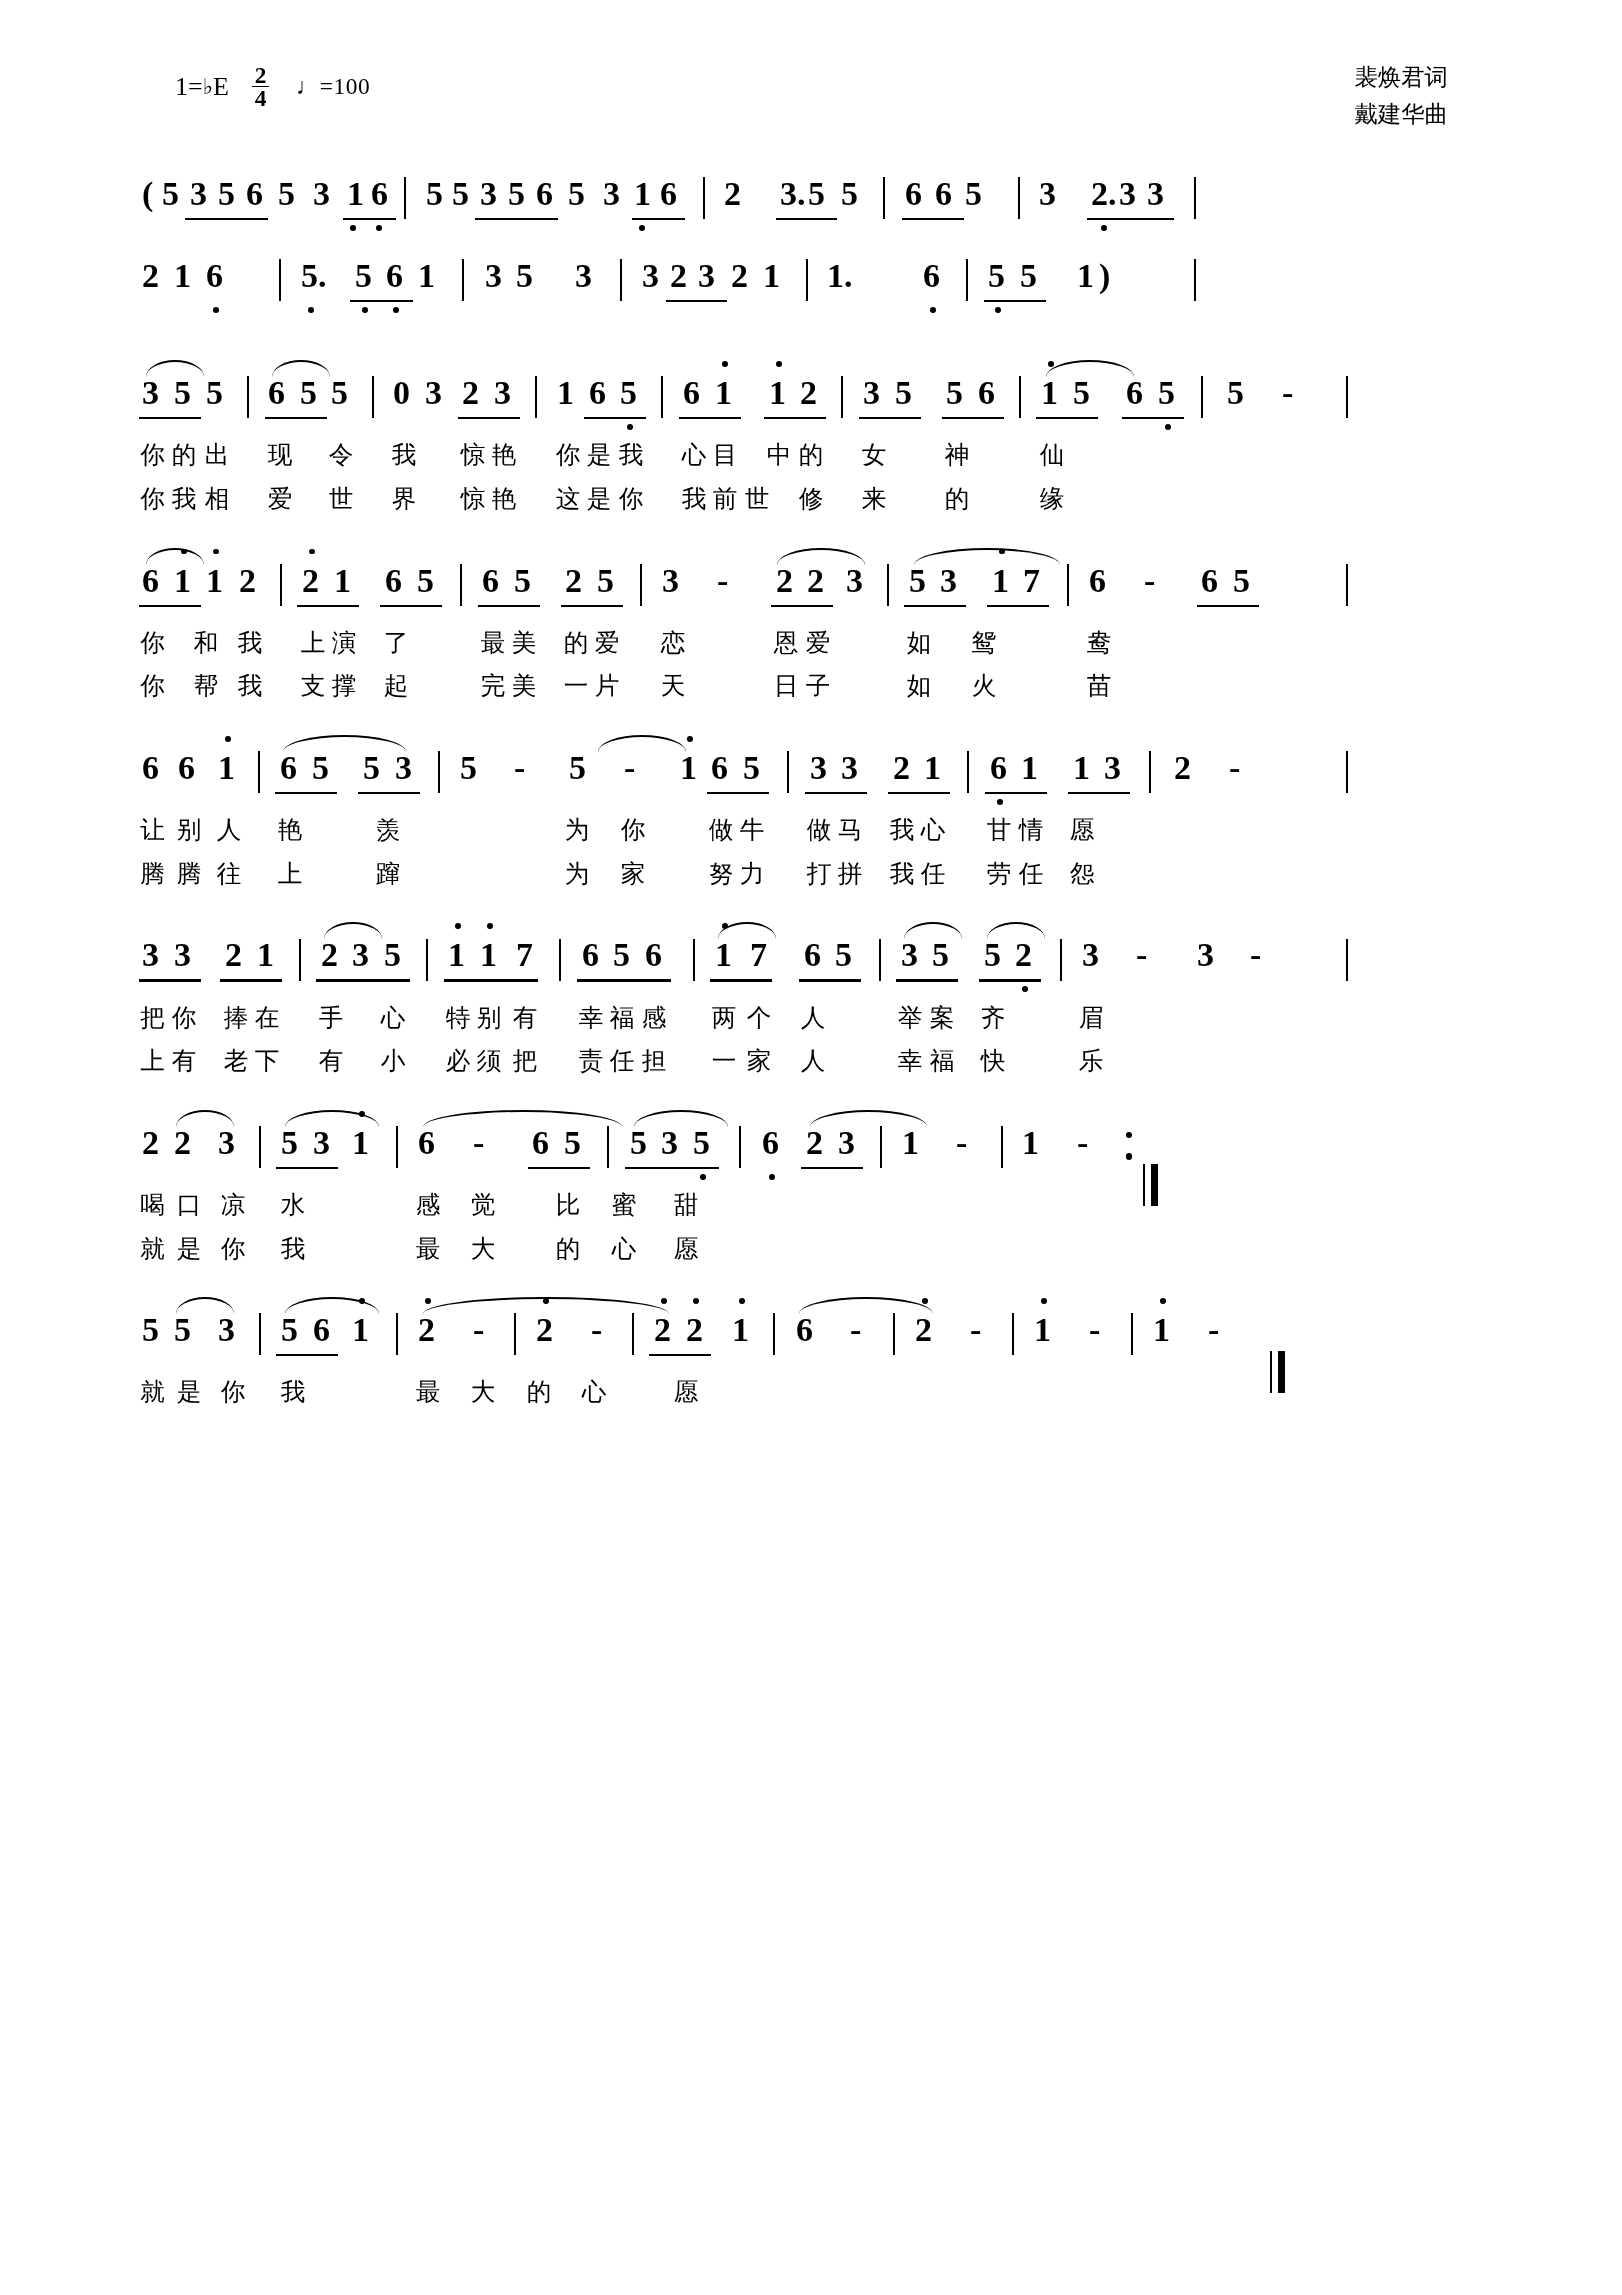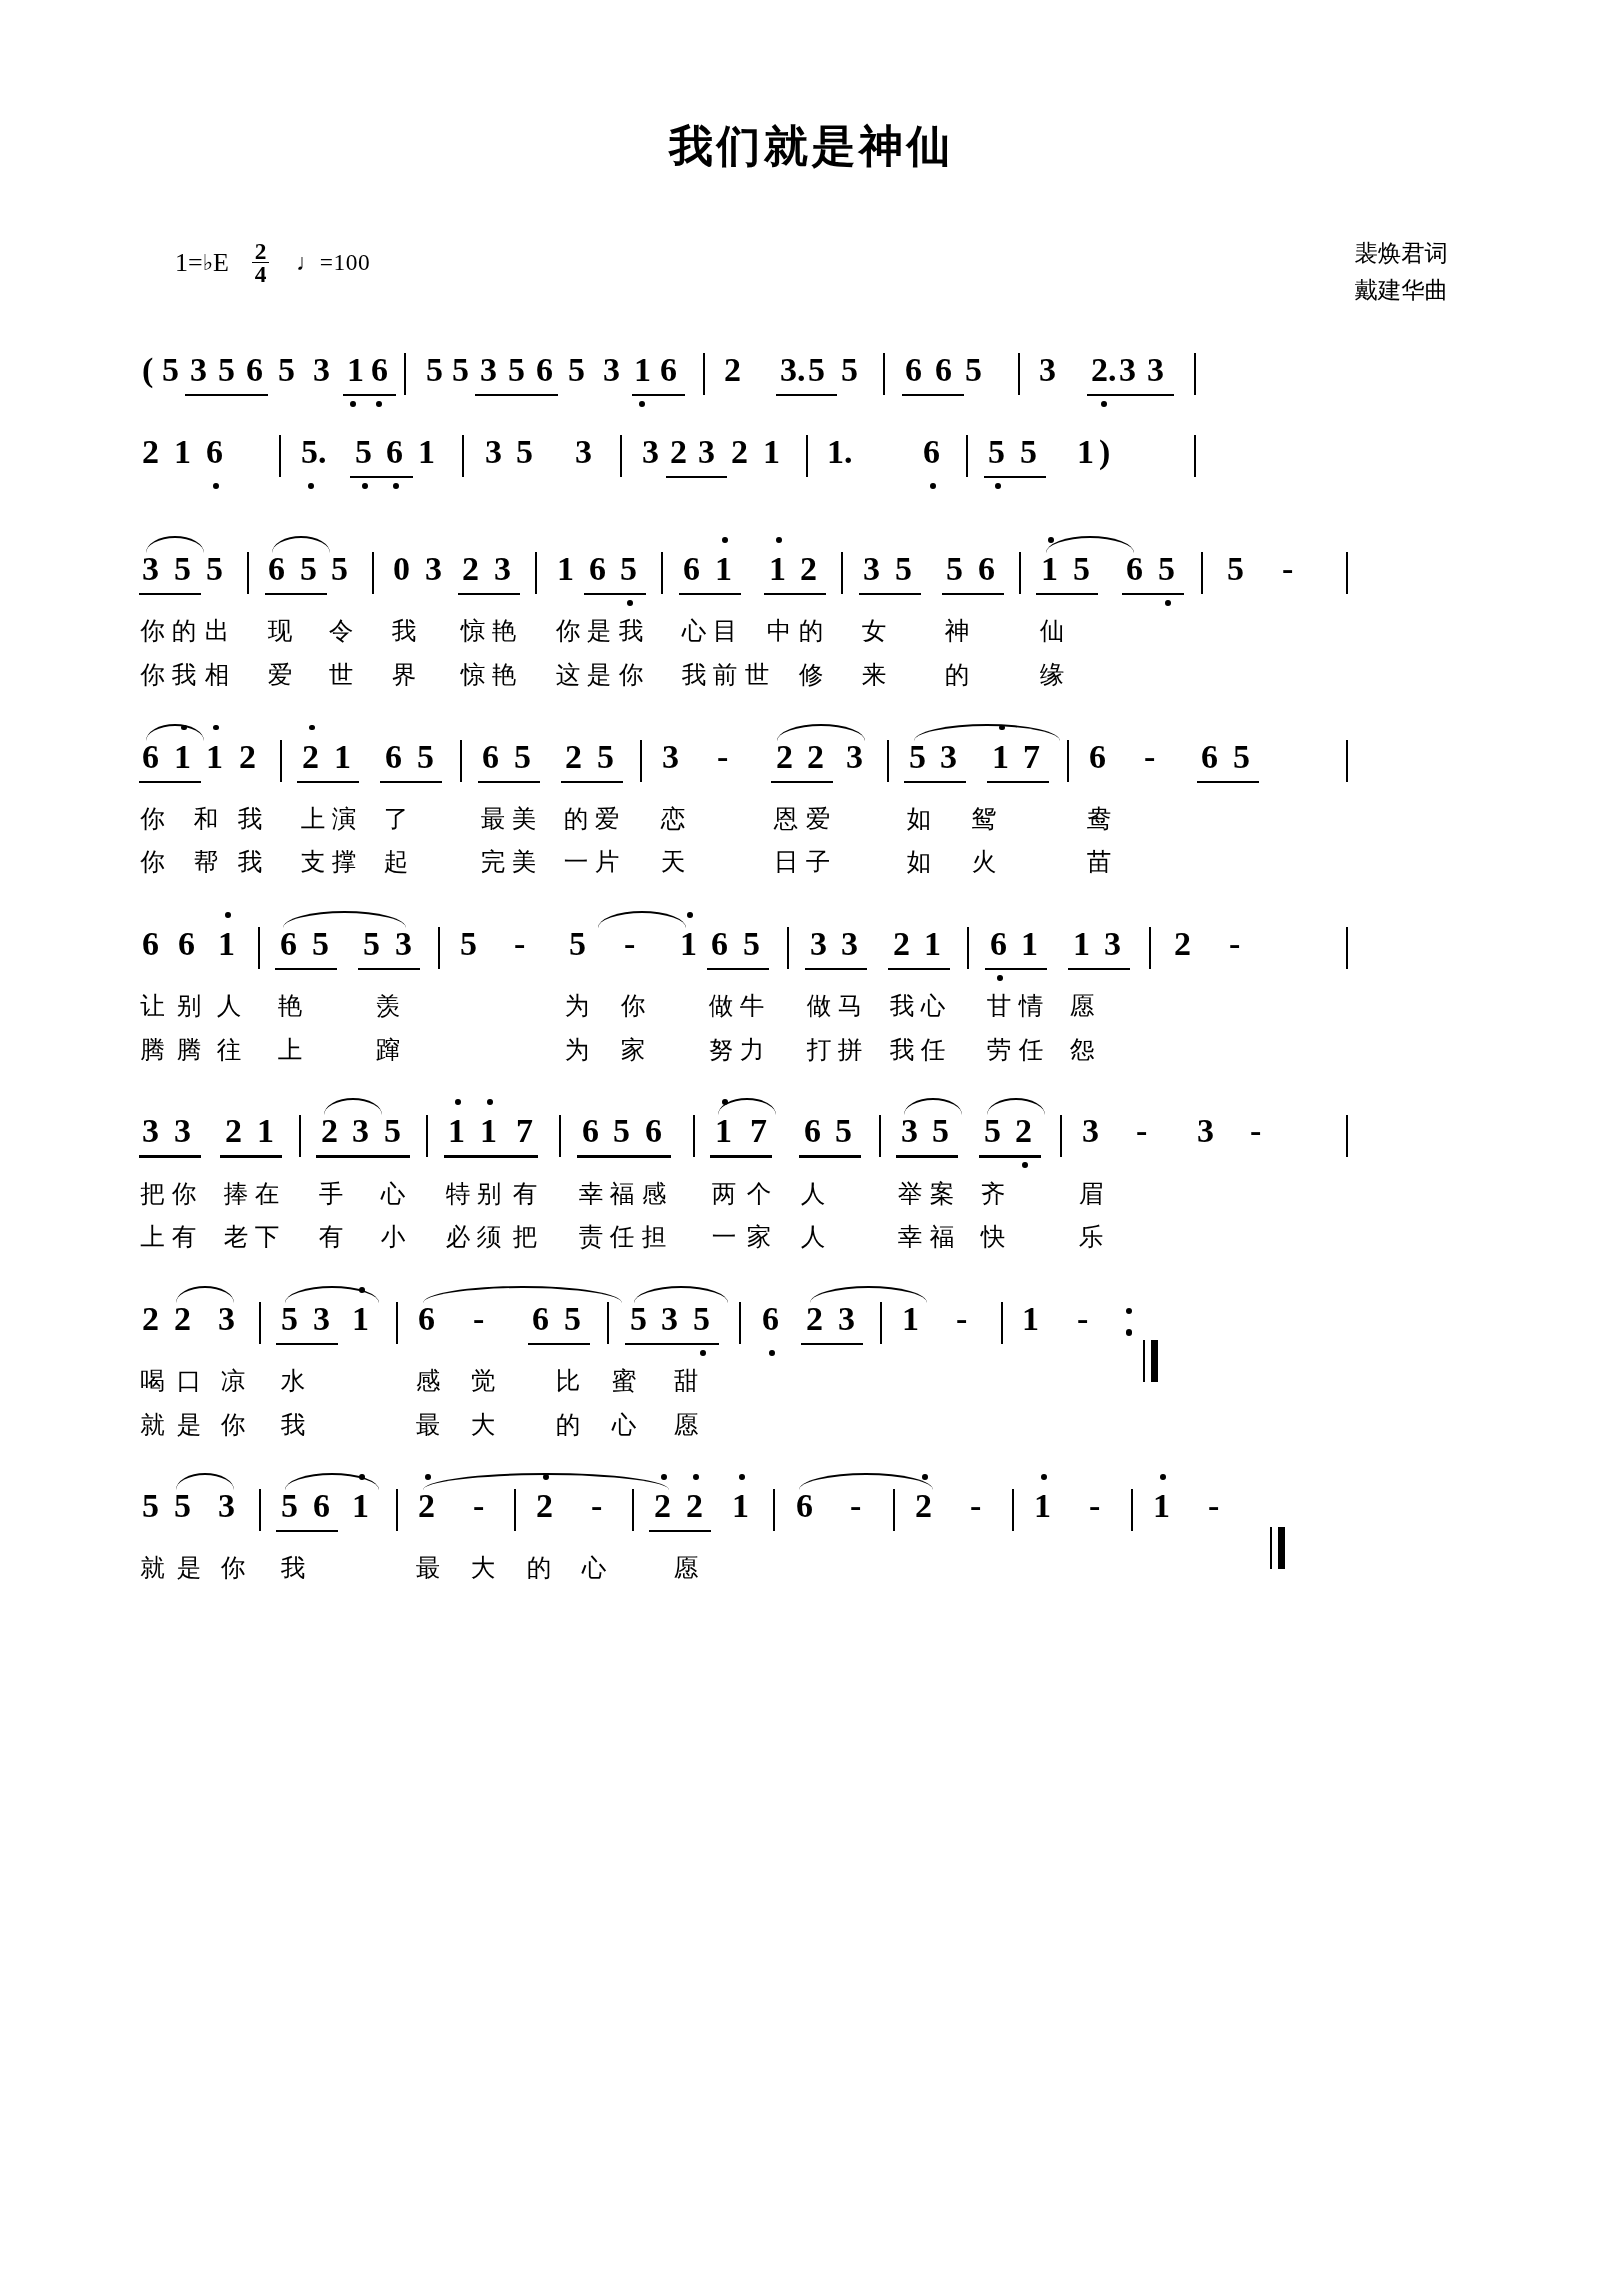--- a/index.html
+++ b/index.html
@@ -133,21 +133,20 @@
   .endbar .thick { position:absolute; width:6.4px; background:#000; height:100%; left:8.2px;}
   .repeatdots { position:absolute; top: 8.2px; }
   .repeatdots i { display:block; width:6.4px; height:6.4px; border-radius:50%; background:#000; margin-bottom: 15px;}
   .dotmark { position:absolute; width:5.8px; height:5.8px; border-radius:50%; background:#000;}
 </style>
 </head>
 <body>
 
 <div class="sheet">
 
-  <div class="title">我们就是神仙</div>
 
   <div class="meta-row">
     <div class="key-block">
       <span class="key-text">1=</span>
         <span class="flat-sym">♭</span>
         <span class="key-text">E</span>
       <span class="timesig">
         <span class="num">2</span>
         <span class="den">4</span>
       </span>

